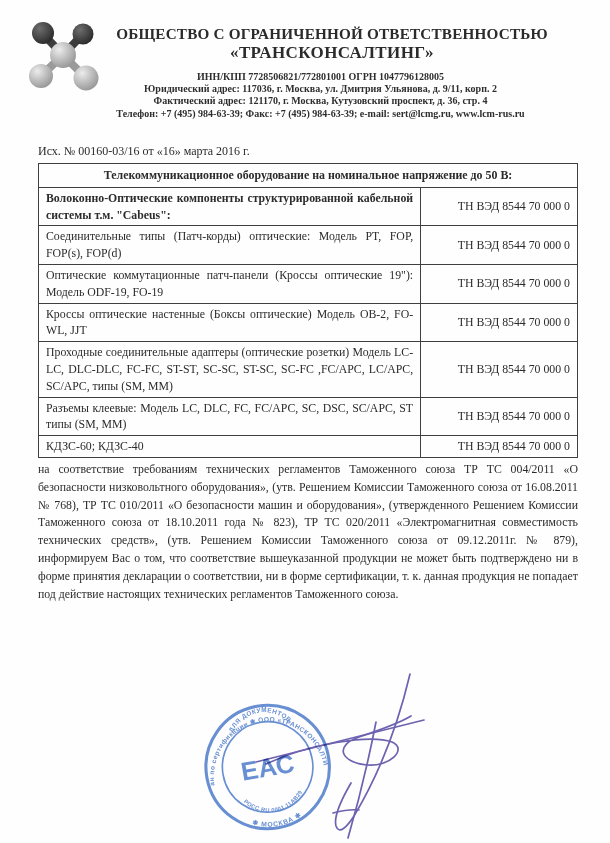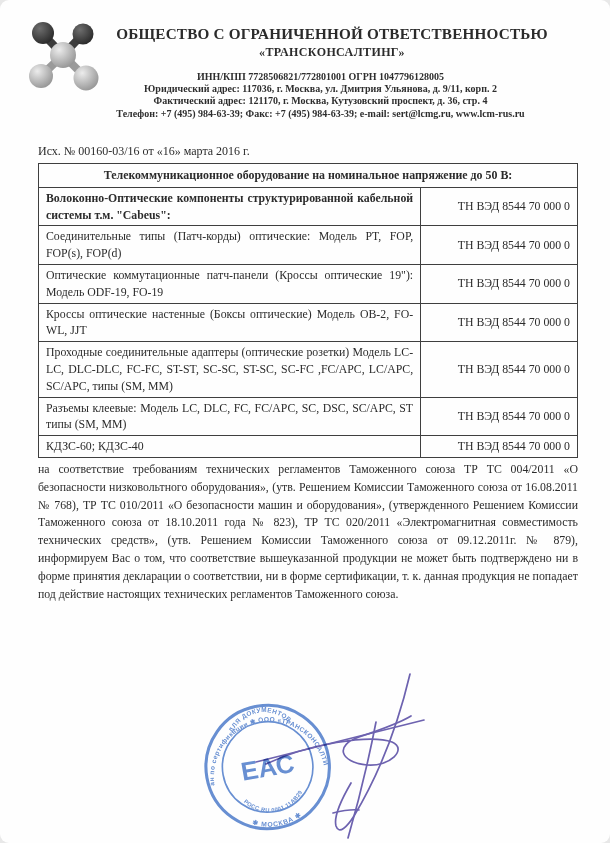--- a/index.html
+++ b/index.html
@@ -5,28 +5,27 @@
   * { margin: 0; padding: 0; box-sizing: border-box; }
   html, body { background: #e8e8e8; }
   body { font-family: "Liberation Serif", "DejaVu Serif", serif; }
   .page {
     position: relative;
     width: 610px; height: 843px;
     margin: 0 auto;
     background: #fefefe;
     color: #2b2b2b;
     overflow: hidden;
-    border-radius: 9px;
   }
   
   .letterhead { position: relative; padding-top: 24px; }
   .logo { position: absolute; left: 28px; top: 22px; width: 74px; height: 70px; }
   .org-names { text-align: center; padding: 0 30px 0 84px; }
   .org-line1 { font-size: 15.2px; font-weight: bold; letter-spacing: .2px; line-height: 19px; }
-  .org-line2 { font-size: 12px; font-weight: bold; letter-spacing: .4px; line-height: 19px; }
+  .org-line2 { font-size: 17px; font-weight: bold; letter-spacing: .4px; line-height: 19px; }
   .contact { text-align: center; font-size: 10px; font-weight: bold; line-height: 12.2px; margin-top: 9px; color: #2e2e2e; padding-left: 31px; }
   .contact .u { }
   
   .ref-line { margin: 24px 0 0 38px; font-size: 12px; }
   
   .intro {
     margin: 150px 32px 0 38px;
     font-size: 11.8px; line-height: 21.5px;
     text-align: justify; text-indent: 38px;
   }

